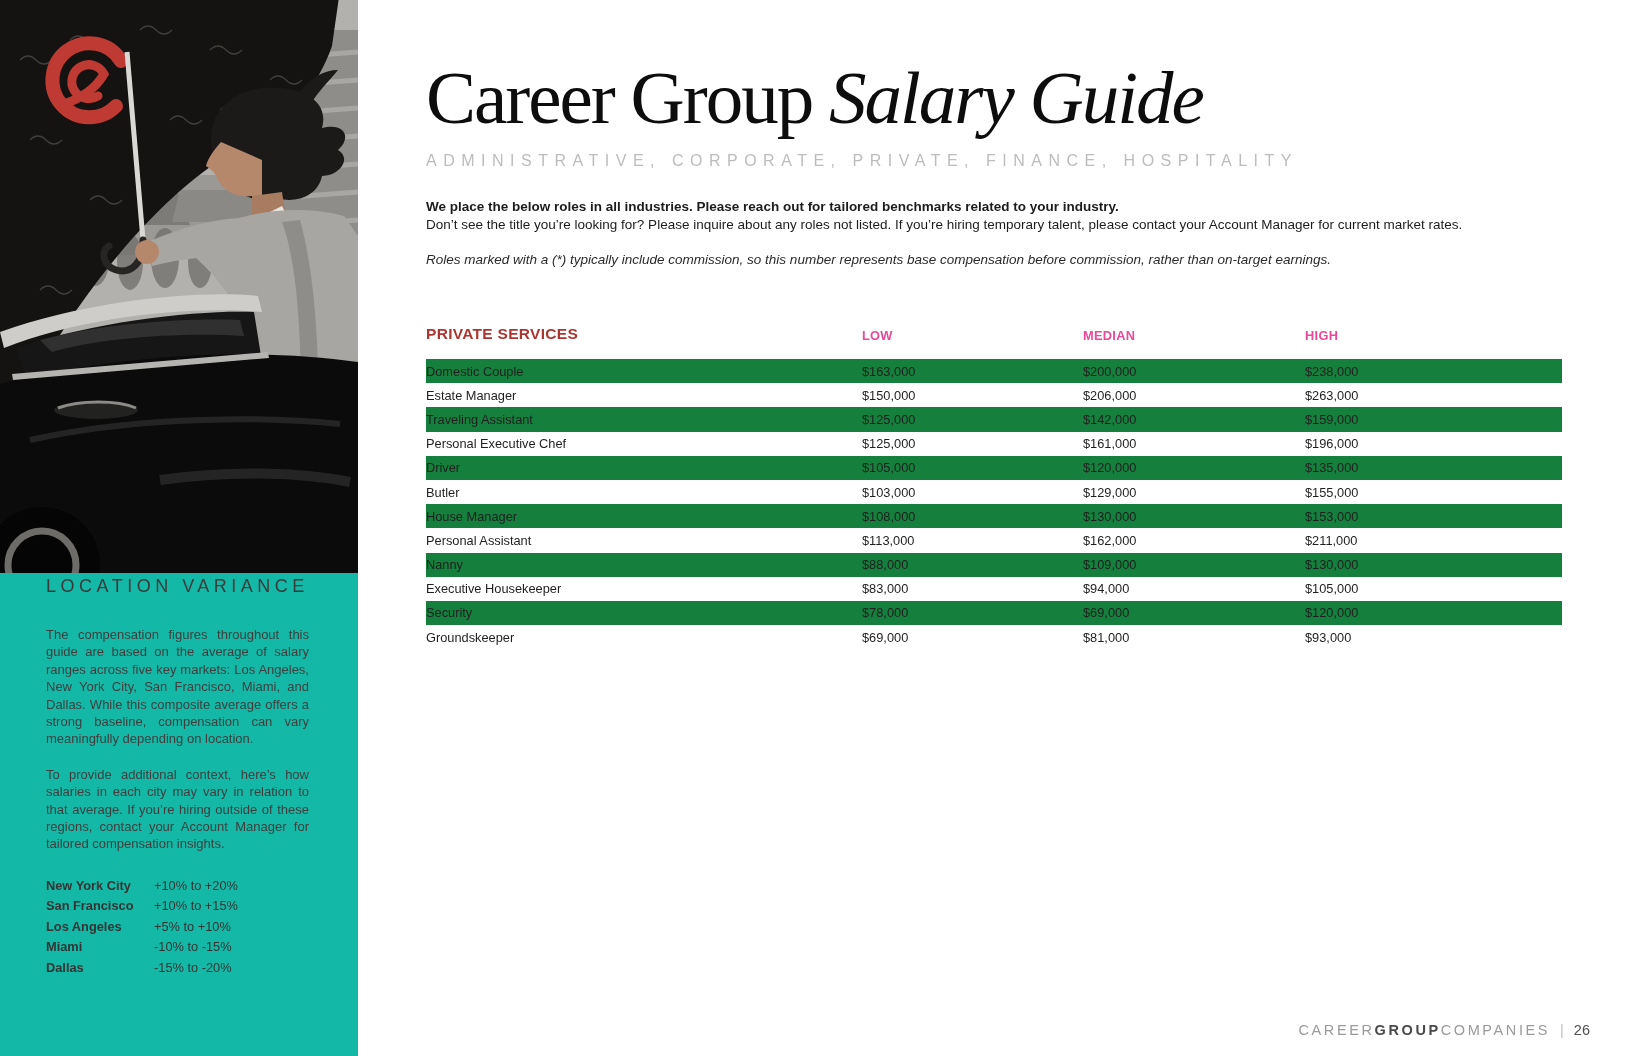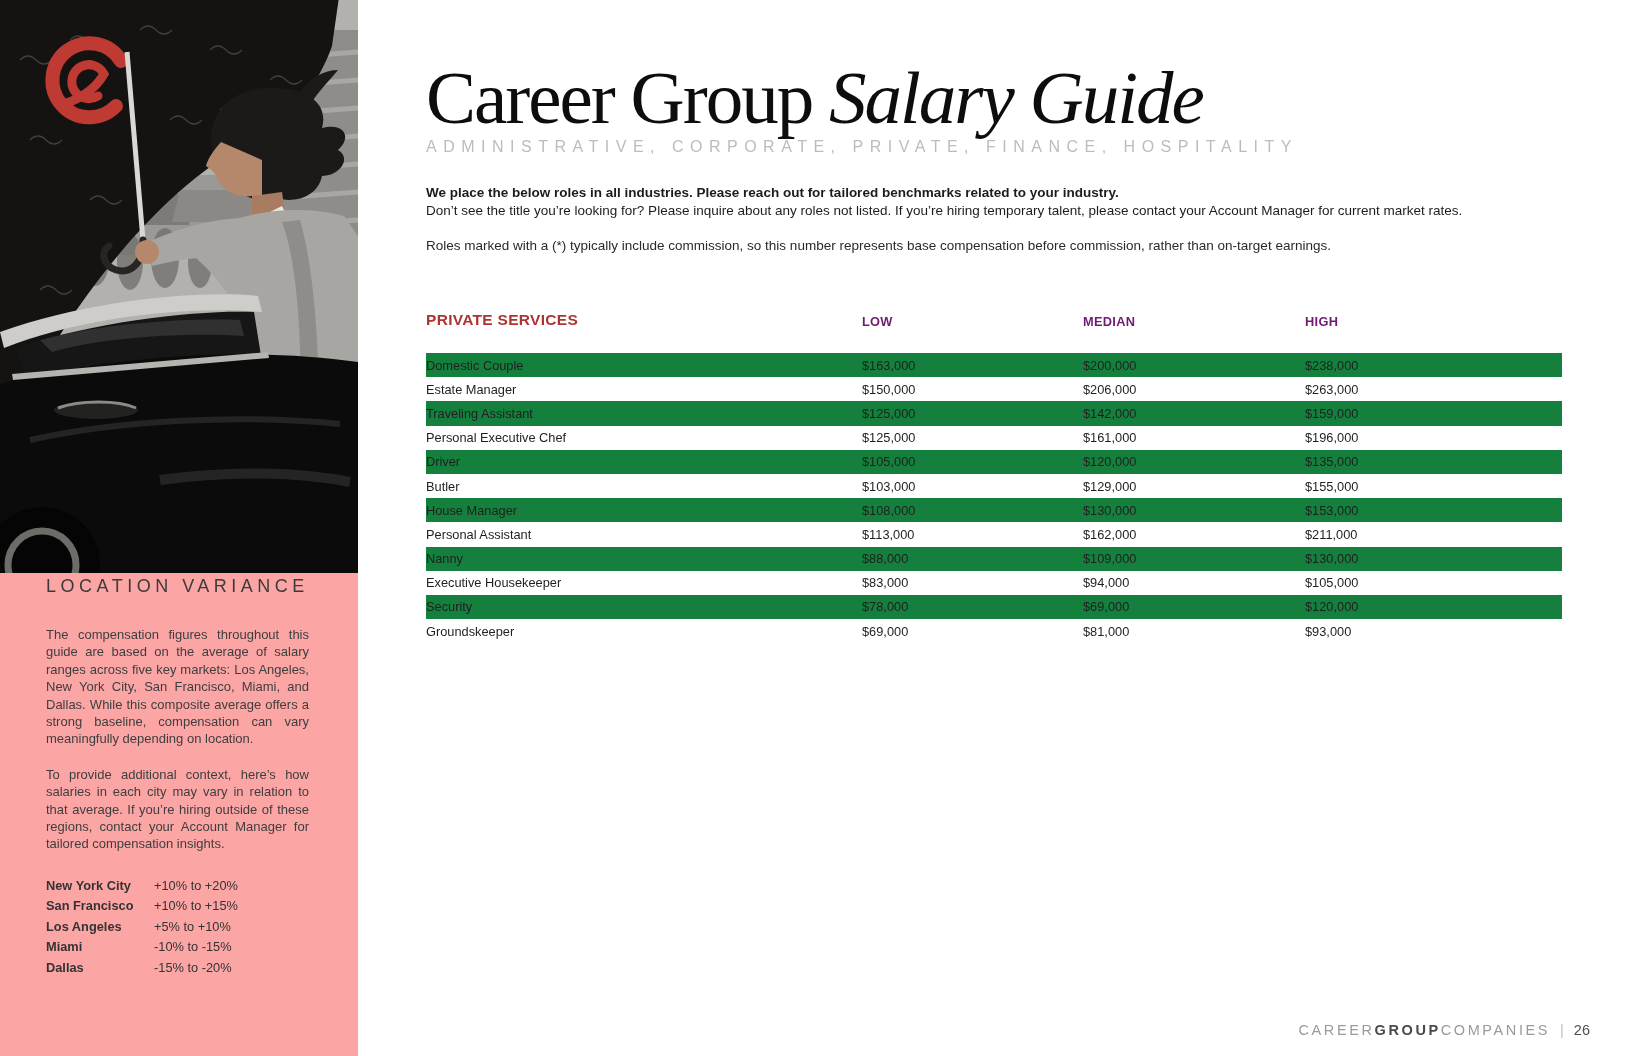--- a/index.html
+++ b/index.html
@@ -1,49 +1,49 @@
 <!DOCTYPE html>
 <html><head>
 <meta charset="utf-8">
 <style>
   html,body{margin:0;padding:0;background:#ffffff;}
   body{width:1632px;height:1056px;position:relative;overflow:hidden;
        font-family:"Liberation Sans",sans-serif;color:#222;}
 
   
-  .sidebar{position:absolute;left:0;top:0;width:358px;height:1056px;background:#fca5a5;}
+  .sidebar{position:absolute;left:0;top:0;width:358px;height:1056px;background:#14b8a6;}
   .photo{position:absolute;left:0;top:0;width:358px;height:573px;overflow:hidden;background:#b9b7b4;}
   .photo svg{display:block;}
   .loc{position:absolute;left:46px;top:576px;width:263px;}
   .loc-heading{font-size:18px;letter-spacing:4.5px;color:#3b3b3b;font-weight:400;}
   .loc p{margin:0;font-size:13px;line-height:17.4px;color:#3e3e3e;text-align:justify;}
   .loc .p1{margin-top:29px;}
   .loc .p2{margin-top:18px;}
   .citylist{margin-top:23px;}
   .cityrow{display:flex;font-size:12.8px;line-height:20.5px;color:#333;}
   .cityrow .city{width:108px;font-weight:700;}
   .cityrow .range{font-weight:400;}
 
   
   .main{position:absolute;left:426px;top:0;width:1140px;}
   .title{margin-top:58px;font-family:"Liberation Serif","DejaVu Serif",serif;
          font-size:75px;line-height:80px;color:#0d0d0d;letter-spacing:-2px;white-space:nowrap;}
   .title .italic{font-style:italic;}
-  .subtitle{font-size:16px;letter-spacing:6.5px;color:#bcbcbc;font-weight:400;}
+  .subtitle{margin-top:14px;font-size:16px;letter-spacing:6.5px;color:#bcbcbc;font-weight:400;}
 
   .intro{margin-top:28px;}
   .intro p{margin:0;font-size:13.5px;line-height:18px;color:#1c1c1c;}
   .intro .bold{font-weight:700;}
-  .intro .note{margin-top:17px;color:#2a2a2a;}
+  .intro .note{margin-top:17px;font-style:italic;color:#2a2a2a;}
 
   
   .table{margin-top:48px;width:1136px;}
-  .thead{display:grid;grid-template-columns:436px 221px 222px 257px;align-items:end;height:26px;margin-bottom:24px;}
+  .thead{display:grid;grid-template-columns:436px 221px 222px 257px;align-items:end;height:26px;margin-bottom:16px;}
   .section-title{font-size:15.5px;font-weight:700;color:#ac3531;letter-spacing:.3px;}
-  .col-h{font-size:12.8px;font-weight:700;color:#701a75;letter-spacing:.3px;}
+  .col-h{font-size:12.8px;font-weight:700;color:#ec4899;letter-spacing:.3px;}
   .trow{display:grid;grid-template-columns:436px 221px 222px 257px;height:24.2px;align-items:center;}
   .trow.striped{background:#15803d;}
   .tcell{font-size:12.8px;color:#1f1f1f;}
 
   
   .footer{position:absolute;right:42px;bottom:18px;font-size:14.5px;letter-spacing:2.6px;
           color:#9a9a9a;display:flex;align-items:center;}
   .footer .b{font-weight:700;color:#4a4a4a;}
   .footer .sep{margin:0 10px;color:#bdbdbd;letter-spacing:0;}
   .footer .pnum{color:#4f4f4f;letter-spacing:0;}

